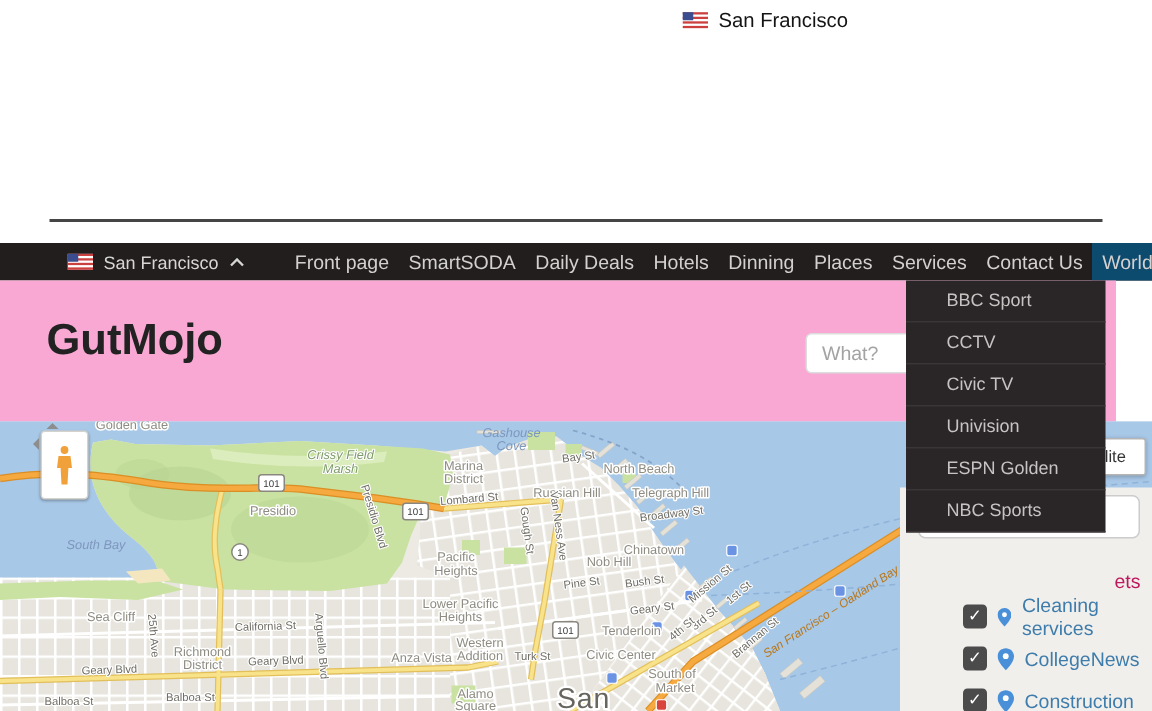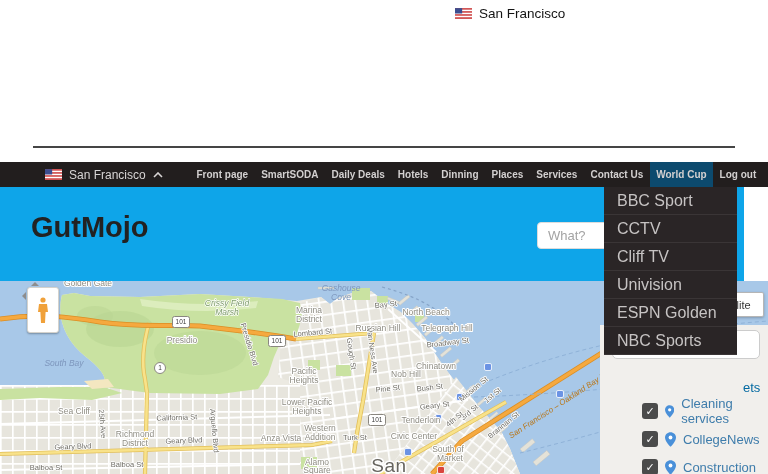--- a/index.html
+++ b/index.html
@@ -8,24 +8,24 @@
   
   .topbar{position:absolute;left:455px;top:6px;display:flex;align-items:center;gap:7px;
           font-size:13.5px;color:#141414;}
   .rule{position:absolute;left:33px;right:33px;top:146px;border-top:2px solid #454545;}
   
   .navbar{position:absolute;left:0;top:162px;width:768px;height:25px;background:#221e1e;}
   .nav-brand{position:absolute;left:45px;top:0;height:25px;display:flex;gap:7px;align-items:center;
              color:#d8d5d5;font-size:12px;cursor:pointer;}
   .nav-menu{position:absolute;left:190px;top:0;height:25px;margin:0;padding:0;list-style:none;
             display:flex;align-items:stretch;}
-  .nav-menu li{padding:0 6.5px;line-height:25px;font-size:10px;color:#d3d0d0;cursor:pointer;white-space:nowrap;font-weight:bold;}
+  .nav-menu li{padding:0 6.5px;line-height:25px;font-size:13px;color:#d3d0d0;cursor:pointer;white-space:nowrap;}
   .nav-menu li.active{background:#0c4a6e;}
   
-  .hero{position:absolute;top:187px;left:0;width:744px;height:94px;background:#0ea5e9;}
+  .hero{position:absolute;top:187px;left:0;width:744px;height:94px;background:#f9a8d4;}
   .hero h1{position:absolute;left:31px;top:24px;margin:0;font-size:29px;color:#222;}
   .what-input{position:absolute;left:537px;top:35px;width:150px;height:25px;border:1px solid #dcdcdc;
               border-radius:4px;padding:0 10px;font-size:13px;color:#555;background:#fff;outline:none;}
   .what-input::placeholder{color:#a3a3a3;}
   
   .map{position:absolute;top:281px;left:0;width:768px;height:198px;background:#a8c8e8;}
   .pegman{position:absolute;left:27px;top:6px;width:30px;height:44px;background:#fff;
           border:1px solid #d4d2cc;border-radius:3px;box-shadow:0 1px 2px rgba(0,0,0,.3);
           display:flex;align-items:center;justify-content:center;cursor:pointer;}
   .pegman::before{content:"";position:absolute;left:-10px;top:4px;border:4px solid transparent;border-right-color:#8d8d8d;}
@@ -39,29 +39,29 @@
   text.water{fill:#7e97bd;font-style:italic;stroke:none;}
   text.park{fill:#7e9c6b;font-style:italic;stroke-width:1.4px;}
   text.road{font-size:7.5px;fill:#6f6d65;stroke-width:1.5px;}
   text.city{font-size:19px;fill:#67655f;stroke-width:3px;letter-spacing:.5px;}
   text.bridge{fill:#b8771b;font-style:italic;font-size:8px;stroke:none;}
   text.shield{font-size:6.5px;fill:#3a3a3a;text-anchor:middle;font-family:"Liberation Sans",sans-serif;}
   
   .side-panel{position:absolute;left:600px;top:325px;width:168px;height:149px;background:#f1efec;z-index:10;}
   .side-input{position:absolute;left:12px;top:5px;width:148px;height:29px;border:1px solid #ccc;
               border-radius:5px;background:#fff;box-sizing:border-box;outline:none;}
-  .partial-label{position:absolute;left:143px;top:55px;font-size:13px;color:#0369a1;}
+  .partial-label{position:absolute;left:143px;top:55px;font-size:13px;color:#be185d;}
   .cat-list{position:absolute;left:0;top:72px;margin:0;padding:0;list-style:none;width:100%;}
   .cat-list li{display:flex;align-items:center;gap:7px;padding-left:42px;height:28px;cursor:pointer;}
   .cb{width:16px;height:16px;background:#4b4b4b;border-radius:3px;color:#fff;font-size:11px;
       line-height:16px;text-align:center;flex:0 0 16px;}
   .cat-label{font-size:13px;color:#3e7cab;}
   
   .dropdown{position:absolute;left:604px;top:187px;width:133px;background:#2a2526;z-index:50;}
-  .dd-item{height:27px;line-height:27px;padding-left:13px;font-size:16px;color:#c6c3c3;
+  .dd-item{height:27px;line-height:27px;padding-left:27px;font-size:12px;color:#c6c3c3;
            border-bottom:1px solid #3a3536;cursor:pointer;}
 </style>
 </head>
 <body>
 
 <div class="topbar">
   <svg width="17" height="11" viewBox="0 0 19 12">
       <rect width="19" height="12" fill="#fff"></rect>
       <g fill="#cc3f3f">
         <rect y="0" width="19" height="1.7"></rect>
@@ -329,17 +329,17 @@
           <circle cx="6" cy="5.8" r="2.1" fill="#fff"></circle>
         </svg>
         <span class="cat-label">Construction</span>
       </li>
     </ul>
 </aside>
 
 <div class="dropdown" id="worldcup-dropdown">
     <div class="dd-item">BBC Sport</div>
     <div class="dd-item">CCTV</div>
-    <div class="dd-item">Cliff TV</div>
+    <div class="dd-item">Civic TV</div>
     <div class="dd-item">Univision</div>
     <div class="dd-item">ESPN Golden</div>
     <div class="dd-item">NBC Sports</div>
   </div>
 
 </body></html>

